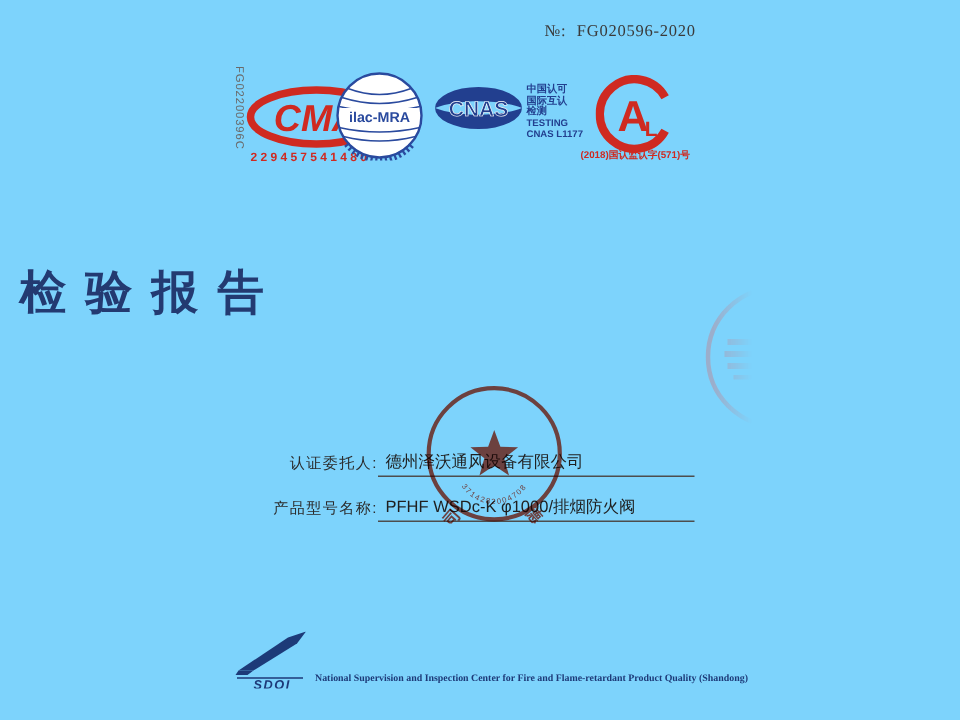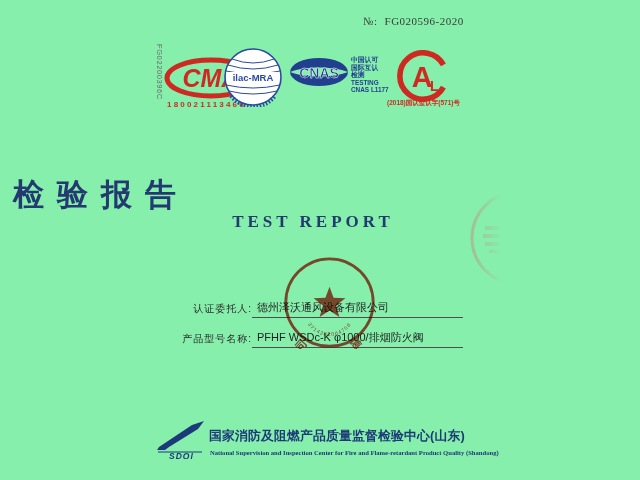--- a/index.html
+++ b/index.html
@@ -1,16 +1,16 @@
 <!DOCTYPE html>
 <html><head>
 <meta charset="utf-8">
 <style>
   html,body{margin:0;padding:0;background:#ffffff;}
-  #page{position:relative;width:640px;height:480px;background:#86efac;overflow:hidden;
+  #page{position:relative;width:640px;height:480px;background:#7dd3fc;overflow:hidden;
         font-family:"Liberation Sans",sans-serif;color:#2b2b2b;}
   
   .report-no{position:absolute;left:363px;top:15px;font-family:"Liberation Serif",serif;
              font-size:11px;color:#3a3a3a;letter-spacing:.5px;}
   .report-no .num{margin-left:7px;}
   .side-code{position:absolute;left:164px;top:44px;transform:rotate(90deg);transform-origin:0 0;
              font-size:7.5px;color:#6a6a6a;letter-spacing:.6px;white-space:nowrap;}
   
   .logo{position:absolute;}
   .cma-num{position:absolute;left:167px;top:100px;font-size:8px;font-weight:bold;
@@ -54,21 +54,21 @@
   <div class="report-no">
     <span>№:</span><span class="num">FG020596-2020</span>
   </div>
 
   <div class="side-code">FG02200396C</div>
 
   <svg class="logo" style="left:163px;top:57px" width="96" height="42" viewBox="0 0 96 42">
     <ellipse cx="48" cy="21" rx="44" ry="18" fill="none" stroke="#cf2a21" stroke-width="5"></ellipse>
     <text x="48" y="30" text-anchor="middle" font-size="25" font-weight="bold" font-style="italic" fill="#cf2a21" font-family="Liberation Sans, sans-serif">CMA</text>
   </svg>
-  <div class="cma-num">180021113460</div>
+  <div class="cma-num">229457541480</div>
 
   <svg class="logo" style="left:223px;top:47px" width="60" height="60" viewBox="0 0 60 60">
     <circle cx="30" cy="30" r="28" fill="#ffffff" stroke="#2a4a9e" stroke-width="1.6"></circle>
     <path d="M9,12 Q30,20 51,12" fill="none" stroke="#2a4a9e" stroke-width="1"></path>
     <path d="M5,18 Q30,26 55,18" fill="none" stroke="#2a4a9e" stroke-width="1"></path>
     <path d="M3,24 Q30,30 57,24" fill="none" stroke="#2a4a9e" stroke-width="1"></path>
     <path d="M3,38 Q30,44 57,38" fill="none" stroke="#2a4a9e" stroke-width="1"></path>
     <path d="M6,44 Q30,50 54,44" fill="none" stroke="#2a4a9e" stroke-width="1"></path>
     <rect x="4" y="25" width="52" height="11" fill="#ffffff"></rect>
     <path d="M8,49 A28,28 0 0 0 52,49" fill="none" stroke="#2a4a9e" stroke-width="4" stroke-dasharray="1.5,1.7"></path>
@@ -89,21 +89,20 @@
   </div>
 
   <svg class="logo" style="left:397px;top:50px" width="52" height="52" viewBox="0 0 56 56">
     <path d="M50,16 A25,25 0 1 0 50,40" fill="none" stroke="#cf2a21" stroke-width="6"></path>
     <text x="27" y="40" text-anchor="middle" font-size="31" font-weight="bold" fill="#cf2a21" font-family="Liberation Sans, sans-serif">A</text>
     <text x="40" y="44" text-anchor="middle" font-size="15" font-weight="bold" fill="#cf2a21" font-family="Liberation Sans, sans-serif">L</text>
   </svg>
   <div class="cal-caption">(2018)国认监认字(571)号</div>
 
   <div class="title-zh">检验报告</div>
-  <div class="title-en">TEST REPORT</div>
 
   <div class="fields">
     <div class="frow">
       <div class="flabel">认证委托人:</div>
       <div class="fvalue">德州泽沃通风设备有限公司</div>
     </div>
     <div class="frow">
       <div class="flabel">产品型号名称:</div>
       <div class="fvalue">PFHF WSDc-K φ1000/排烟防火阀</div>
     </div>
@@ -133,16 +132,15 @@
       <rect x="28" y="68" width="20" height="3" fill="#d76a6f"></rect>
     </svg>
   </div>
 
   <svg class="footer-logo" width="52" height="38" viewBox="0 0 52 38">
     <path d="M3,26 L36,4 L48,0 L42,8 L13,26 Z" fill="#1d3a78"></path>
     <path d="M3,26 L13,26 L9,29 L1,29 Z" fill="#1d3a78"></path>
     <rect x="2" y="30.5" width="44" height="1" fill="#1d3a78"></rect>
     <text x="13" y="38" font-size="8.5" font-weight="bold" font-style="italic" fill="#1d3a78" letter-spacing="1" font-family="Liberation Sans, sans-serif">SDQI</text>
   </svg>
-  <div class="org-zh">国家消防及阻燃产品质量监督检验中心(山东)</div>
   <div class="org-en">National Supervision and Inspection Center for Fire and Flame-retardant Product Quality (Shandong)</div>
 
 </div>
 
 </body></html>

